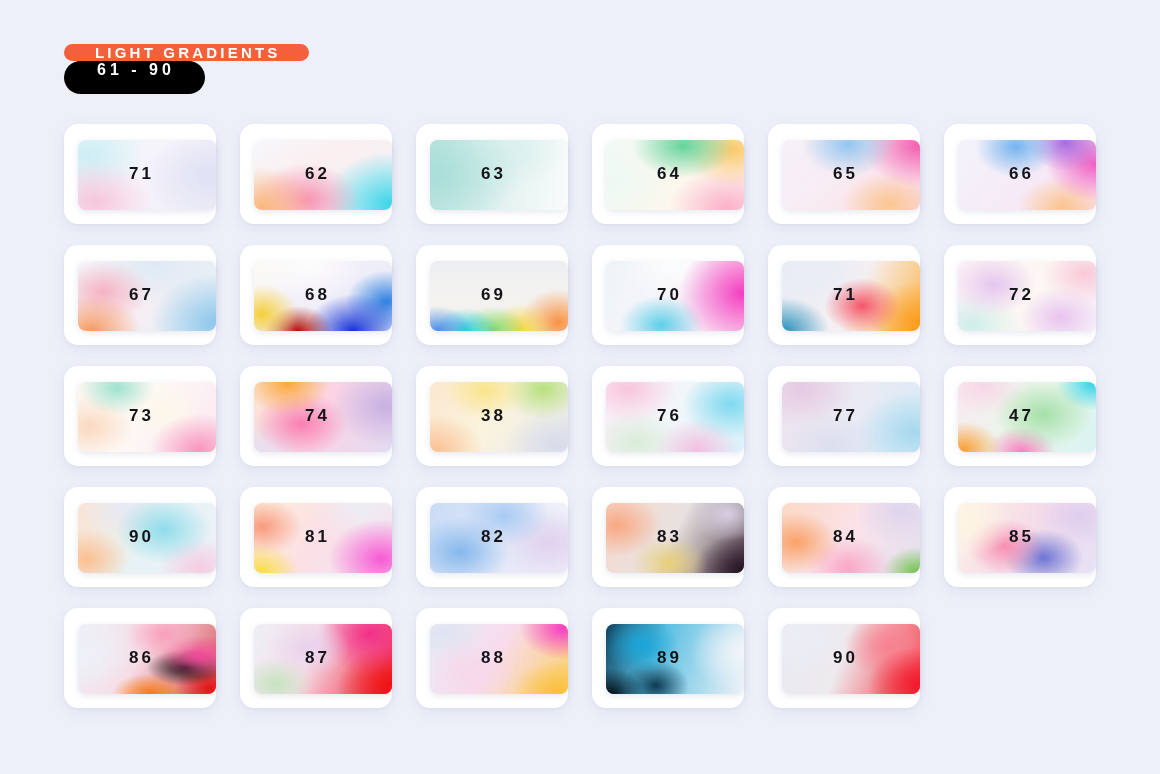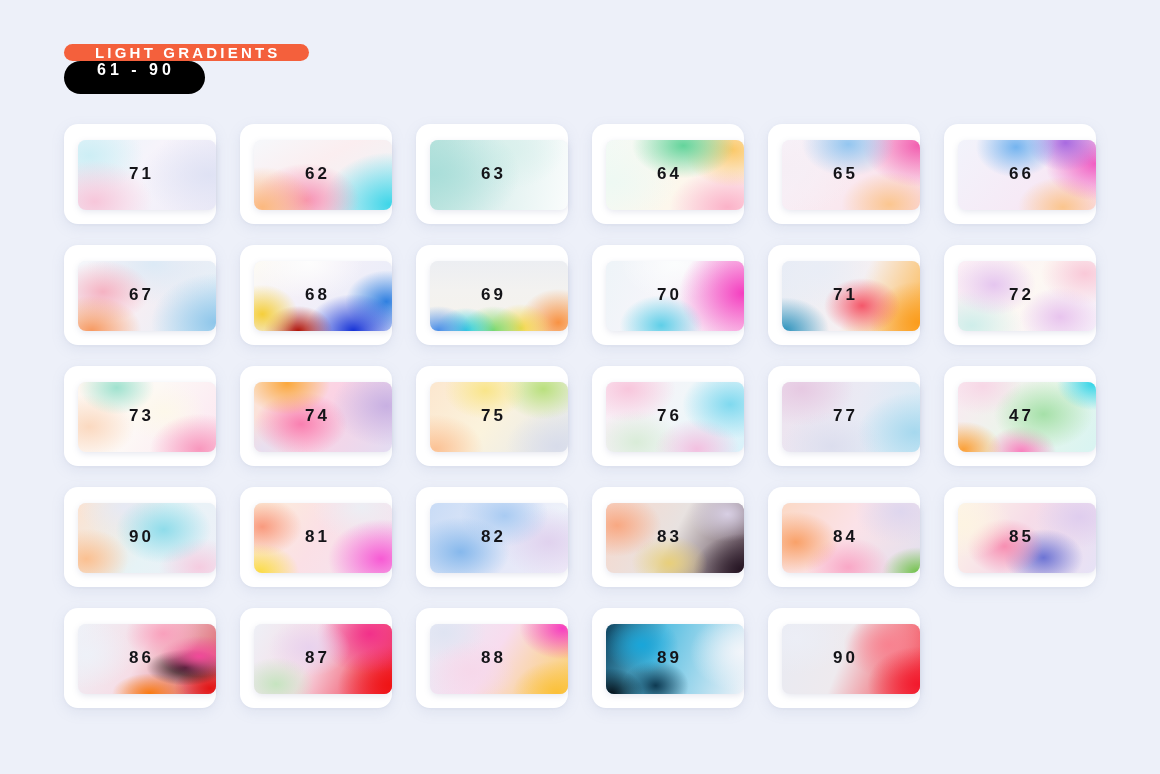--- a/index.html
+++ b/index.html
@@ -465,21 +465,21 @@
       <div class="swatch">
         <div class="swatch-layer g74"></div>
       </div>
       <div class="label">74</div>
     </div>
 
     <div class="card">
       <div class="swatch">
         <div class="swatch-layer g75"></div>
       </div>
-      <div class="label">75</div>
+      <div class="label">38</div>
     </div>
 
     <div class="card">
       <div class="swatch">
         <div class="swatch-layer g76"></div>
       </div>
       <div class="label">76</div>
     </div>
 
     <div class="card">

